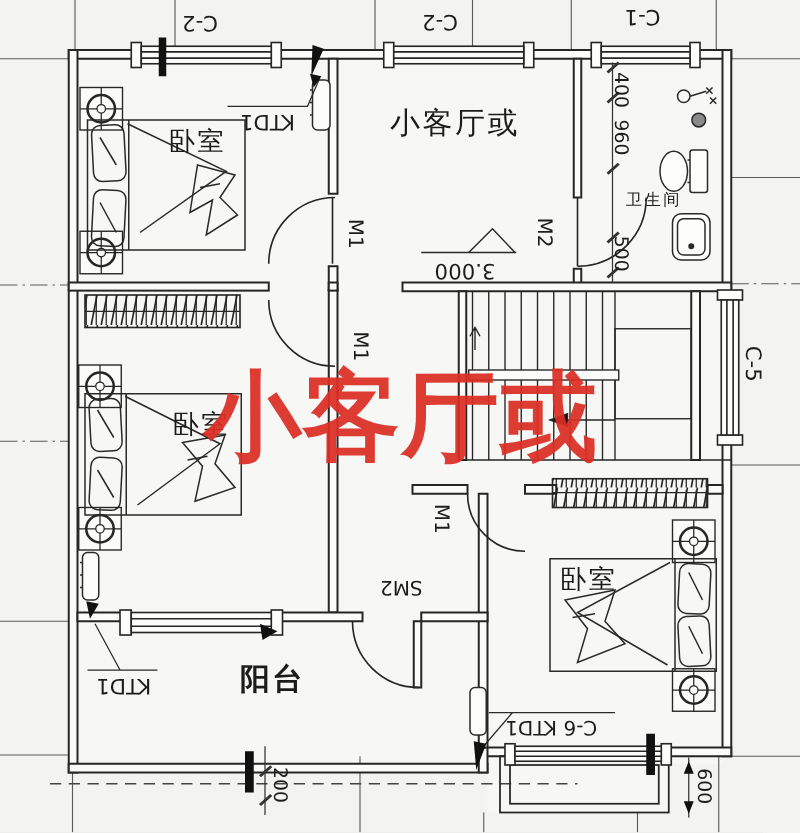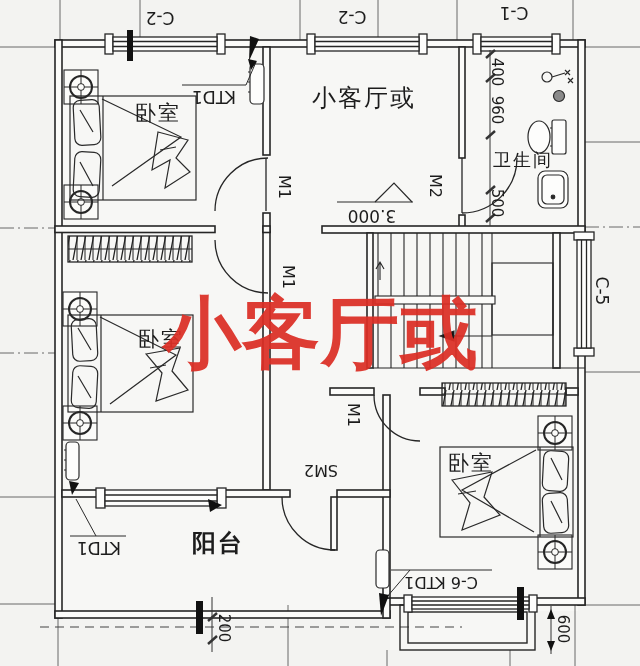--- a/index.html
+++ b/index.html
@@ -340,18 +340,18 @@
 <div class="lbl r90" style="left:478px;top:99px;width:38px;height:22px;font-size:15px;">960</div>
 <div class="lbl r90" style="left:478px;top:192px;width:38px;height:22px;font-size:15px;">500</div>
 <div class="lbl r90" style="left:205px;top:617px;width:38px;height:22px;font-size:15px;">200</div>
 <div class="lbl r90" style="left:544px;top:618px;width:38px;height:22px;font-size:15px;">600</div>
 <div class="lbl r180" style="left:341px;top:205px;width:62px;height:22px;font-size:17px;">3.000</div>
 
 <div class="lbl cn" style="left:130px;top:101px;width:56px;height:24px;font-size:21px;">卧室</div>
 <div class="lbl cn" style="left:133px;top:327px;width:56px;height:24px;font-size:21px;">卧室</div>
 <div class="lbl cn" style="left:443px;top:451px;width:56px;height:24px;font-size:21px;">卧室</div>
 <div class="lbl cn" style="left:312px;top:84px;width:104px;height:28px;font-size:24px;">小客厅或</div>
-<div class="lbl cn" style="left:494px;top:150px;width:58px;height:20px;font-size:18px;">卫生间</div>
+<div class="lbl cn" style="left:494px;top:150px;width:58px;height:20px;font-size:13px;">卫生间</div>
 <div class="lbl cn" style="left:192px;top:530px;width:52px;height:26px;font-size:24px;font-weight:bold;">阳台</div>
 
 <div id="watermark" style="color: rgb(220, 46, 37);">小客厅或</div>
 
 </div>
 
 </body></html>

